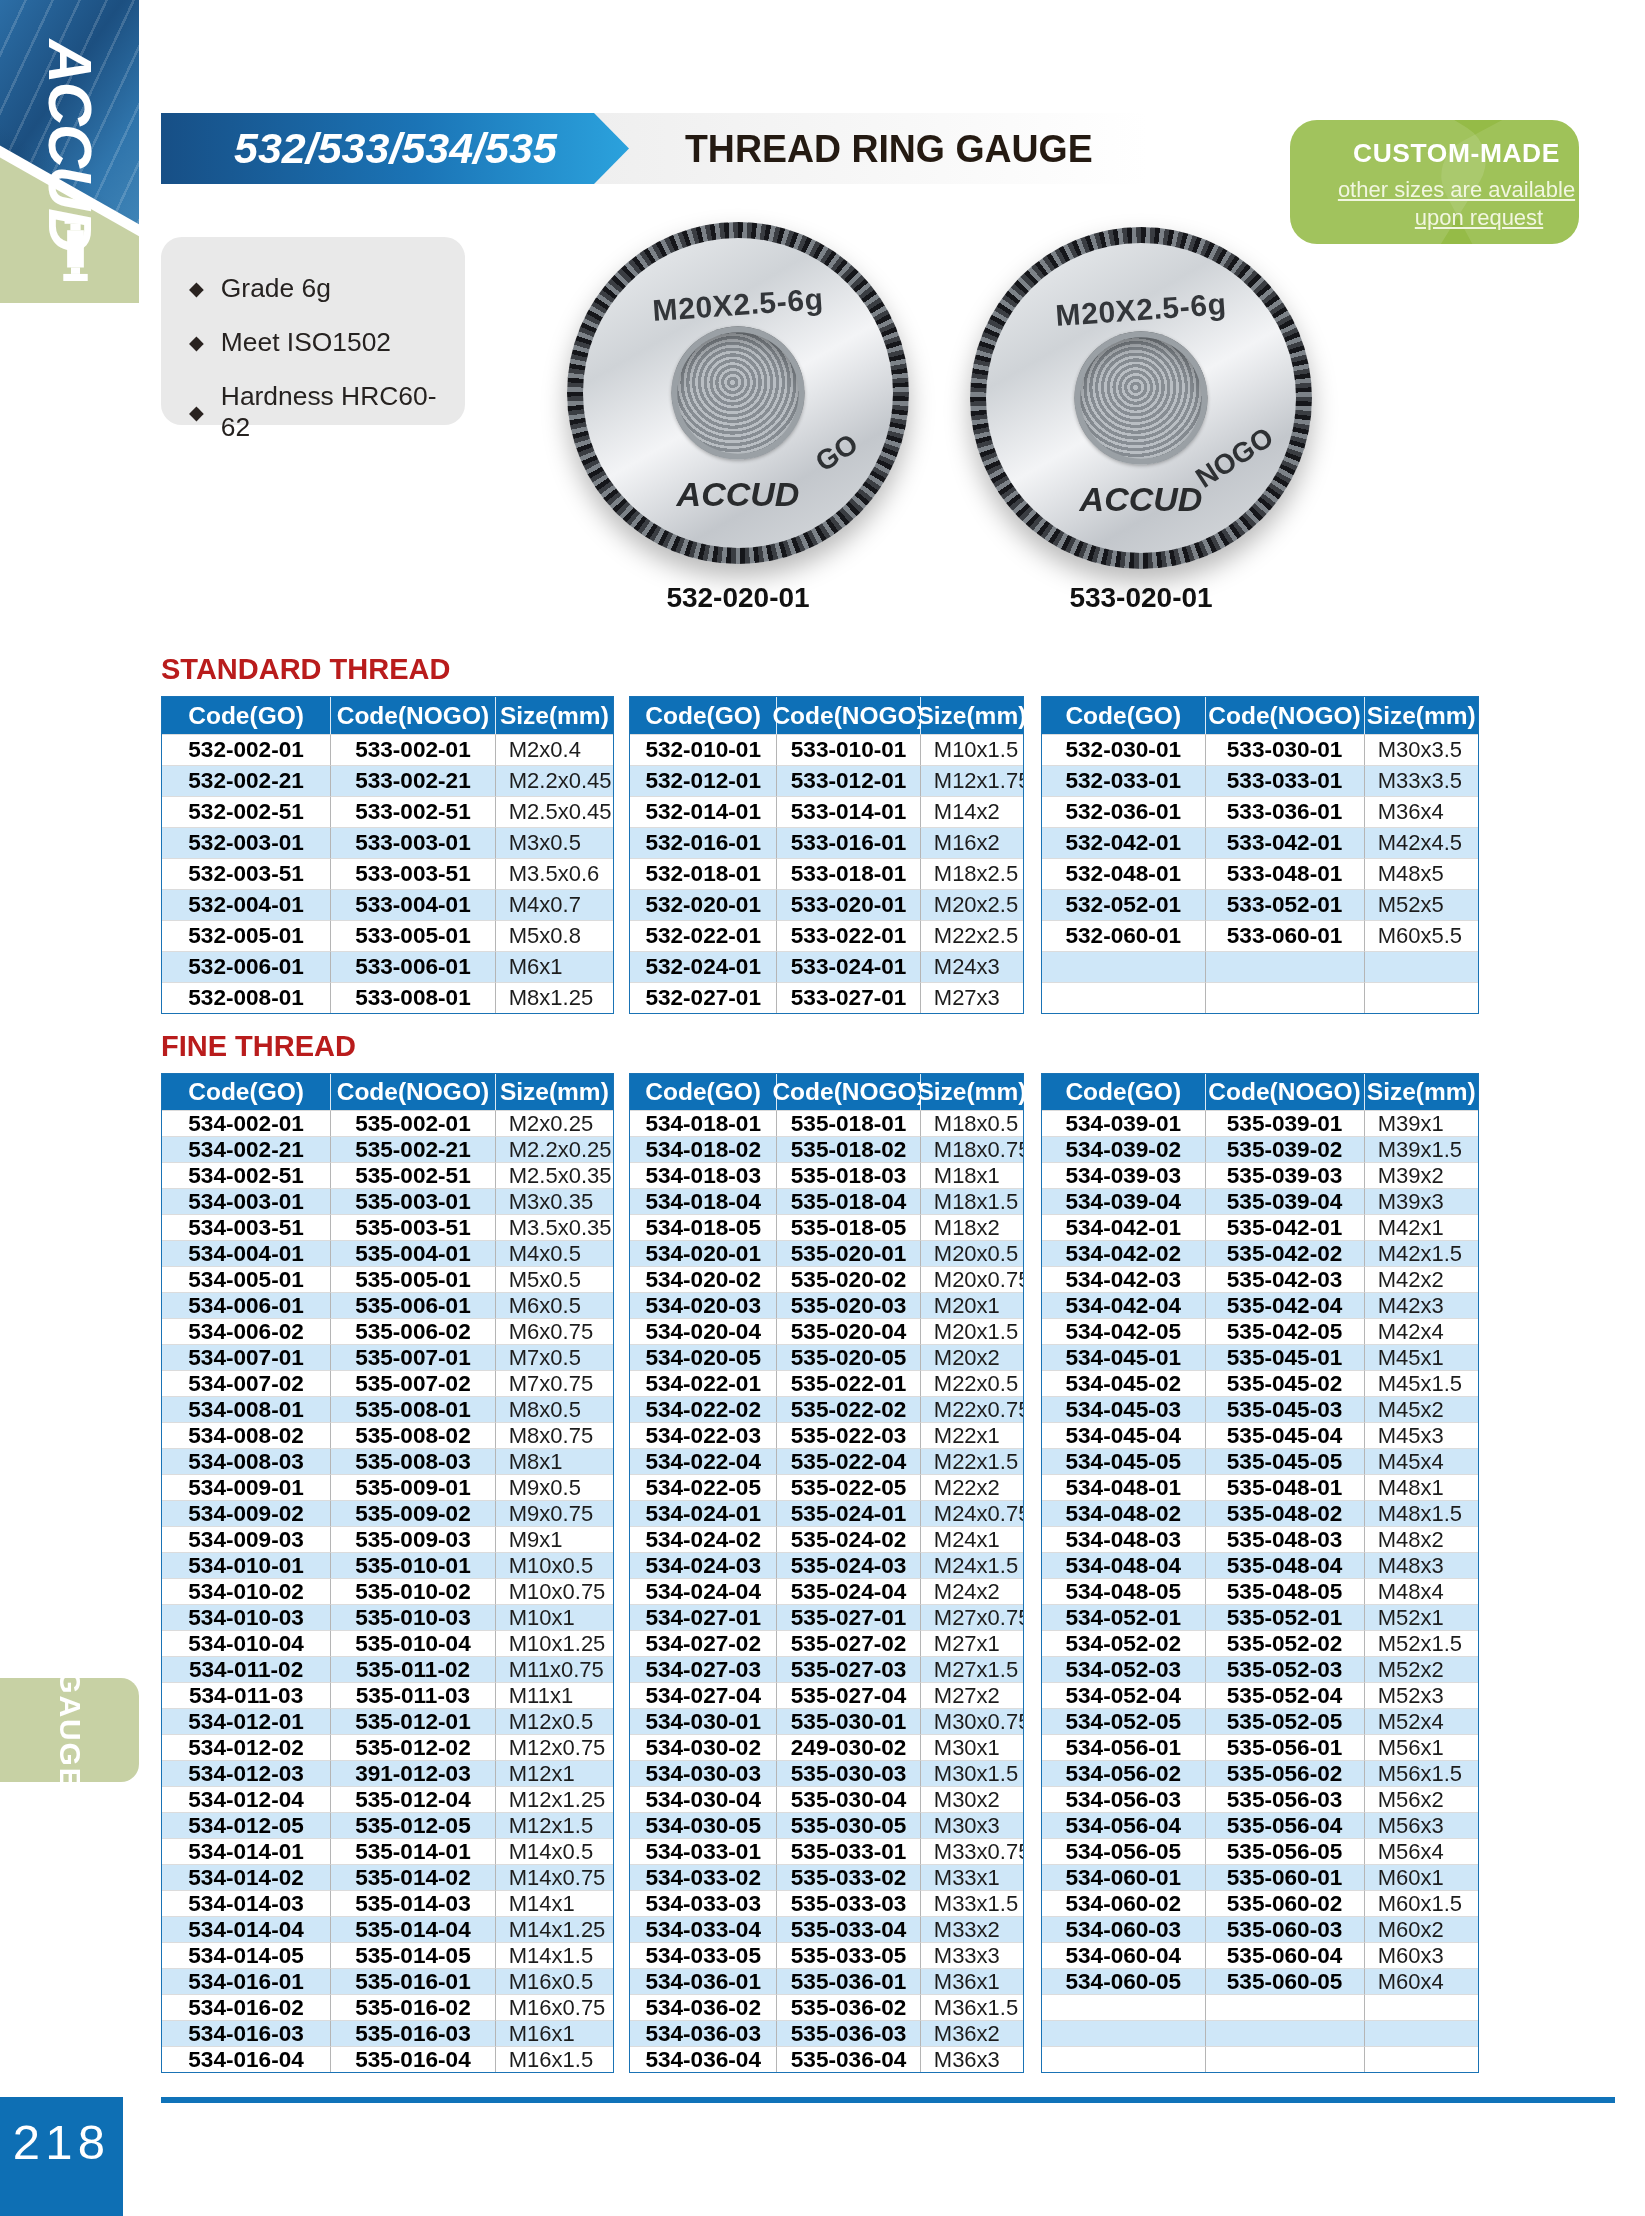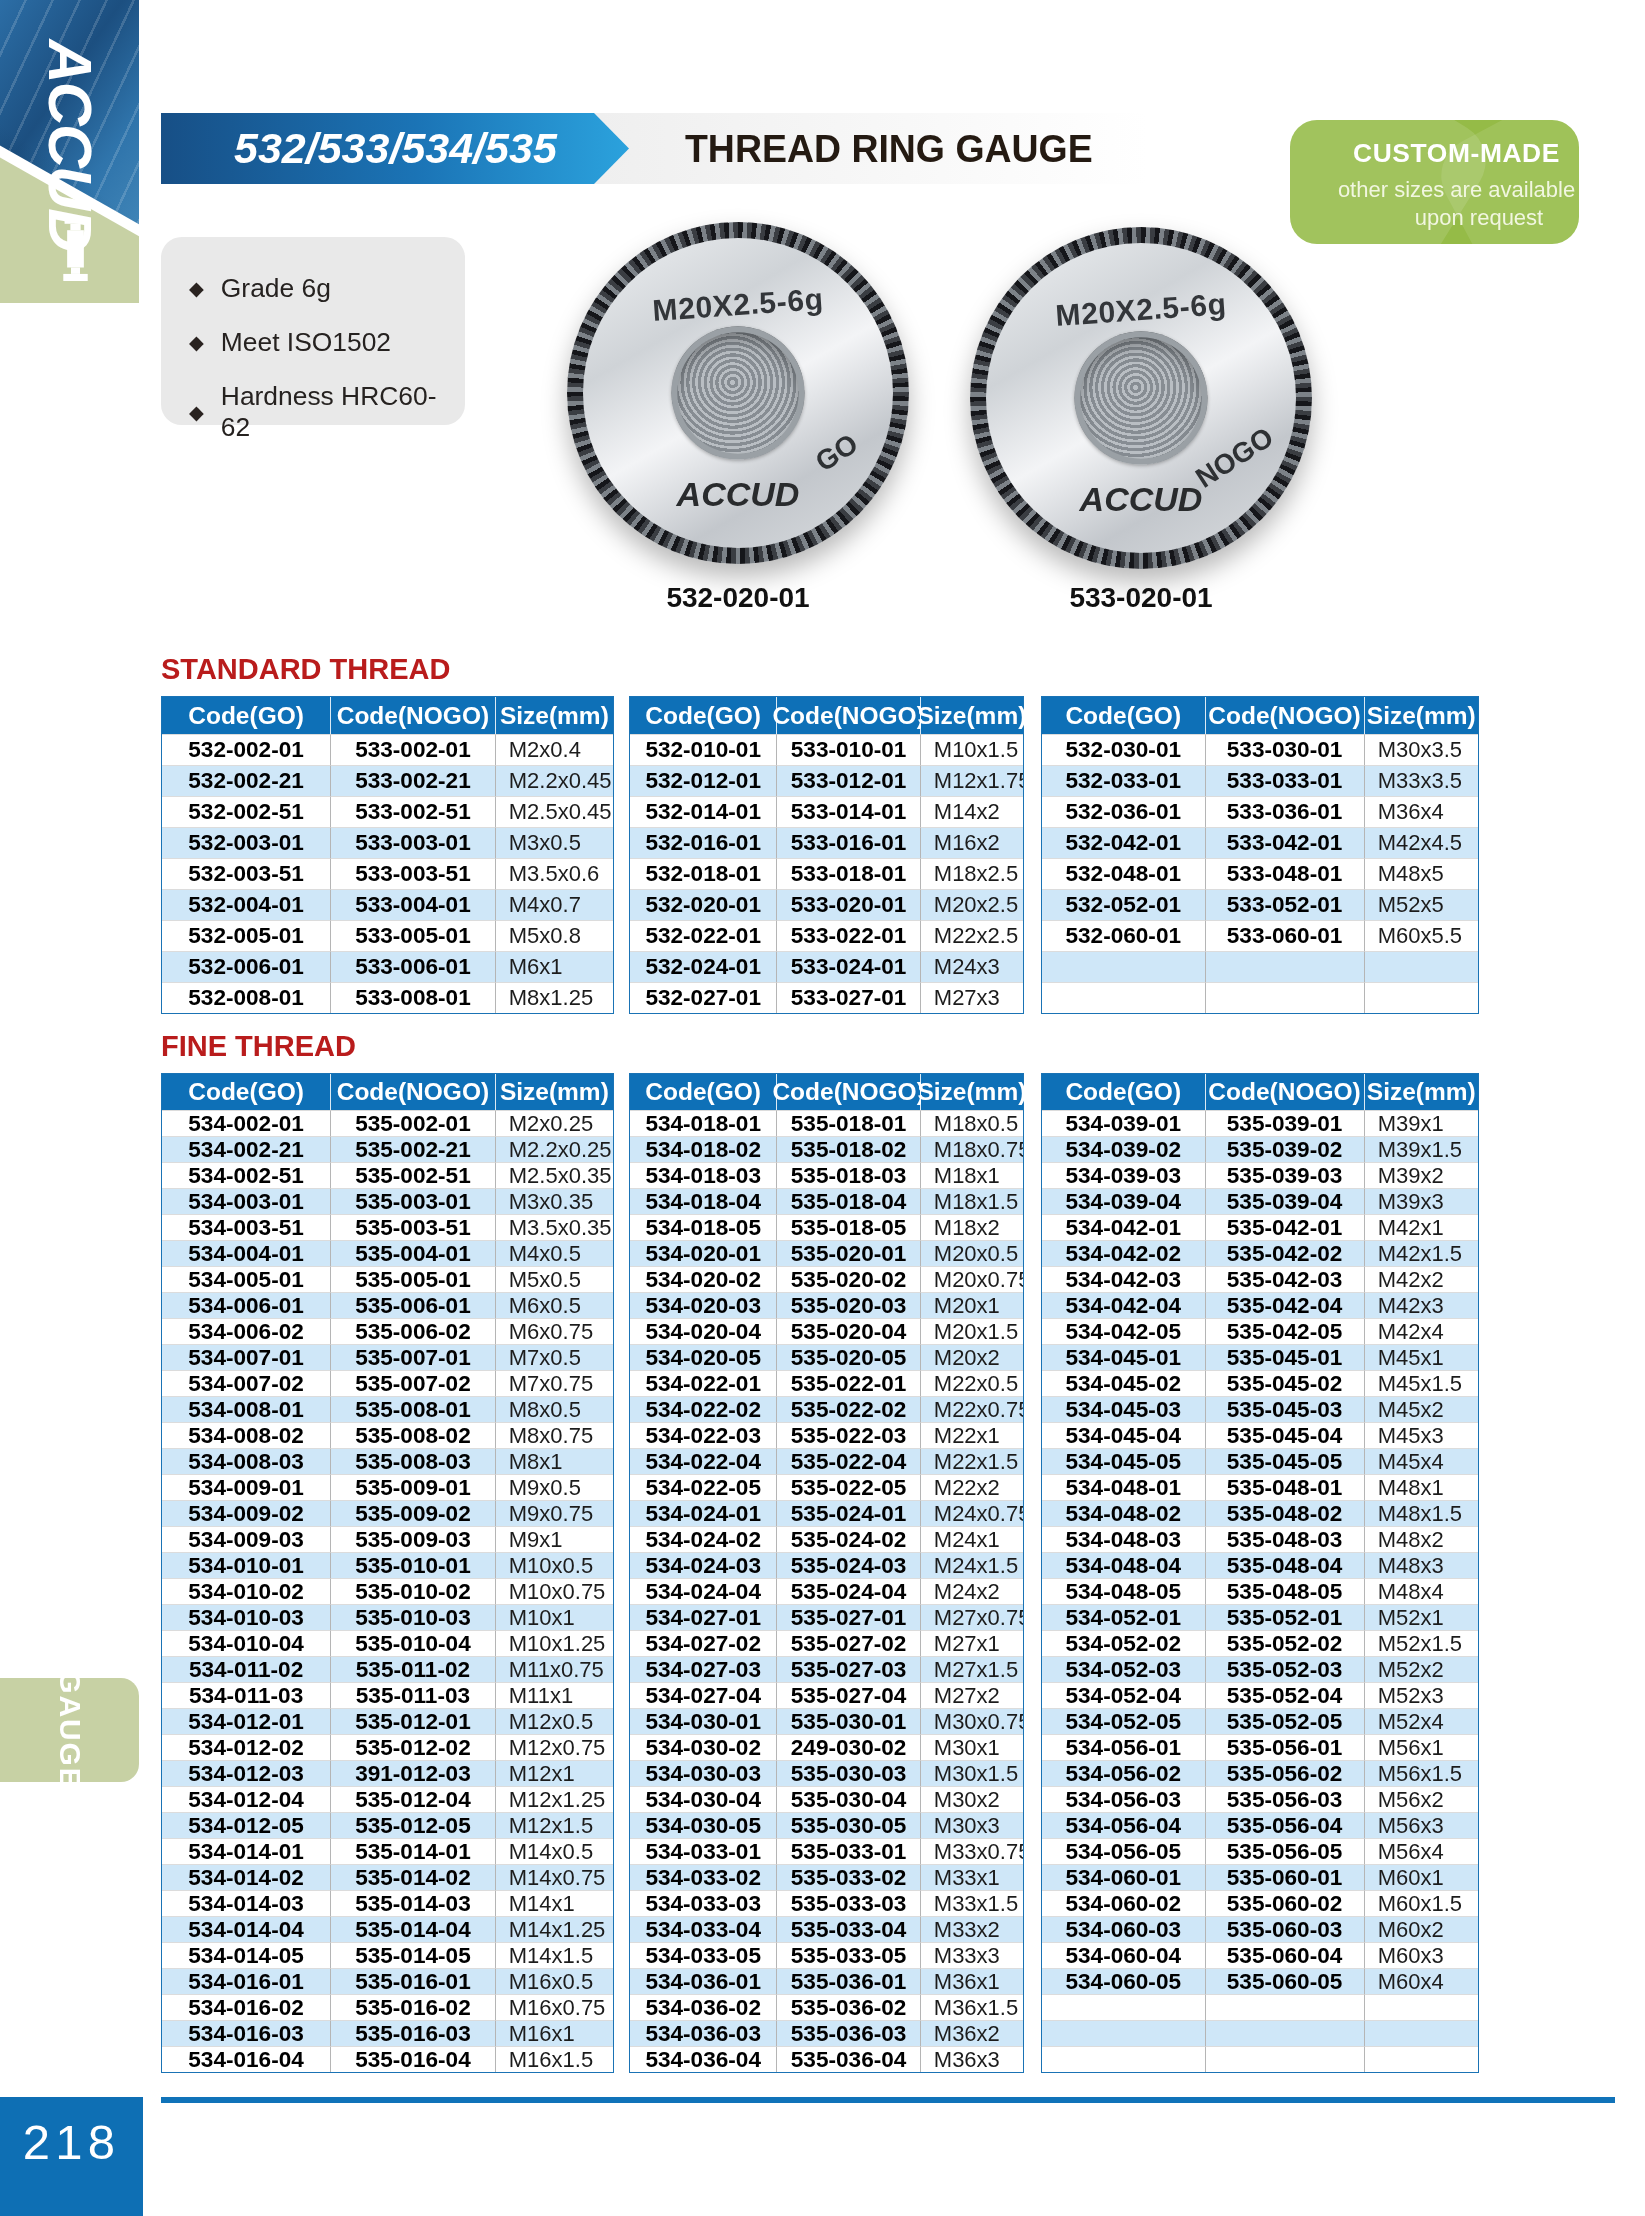--- a/index.html
+++ b/index.html
@@ -33,21 +33,21 @@
   .banner span{color:#fff;font-weight:bold;font-style:italic;font-size:43px;letter-spacing:0;margin-left:33px;}
   .page-title{position:absolute;left:685px;top:113px;height:71px;display:flex;align-items:center;
       font-size:39px;font-weight:bold;color:#241a12;transform:scaleX(.96);transform-origin:left center;}
   .badge{position:absolute;left:1290px;top:120px;width:289px;height:124px;border-radius:27px;
       background:#95bb47;overflow:hidden;color:#fff;text-align:center;padding-left:44px;}
   .badge::before{content:"";position:absolute;left:-26px;top:-39px;width:193px;height:219px;
       background:rgba(255,255,255,.12);transform:rotate(32deg);border-radius:39px;}
   .badge::after{content:"";position:absolute;right:-52px;bottom:-58px;width:168px;height:193px;
       background:rgba(255,255,255,.10);transform:rotate(-28deg);border-radius:39px;}
   .badge .bt{margin-top:18px;font-size:26.4px;font-weight:bold;letter-spacing:0.6px;position:relative;z-index:1;}
-  .badge .bl{font-size:22px;margin-top:7.7px;color:#f1f6e0;position:relative;z-index:1;}
+  .badge .bl{font-size:22px;margin-top:7.7px;color:#f1f6e0;position:relative;z-index:1;text-decoration:underline;}
   .badge .bl + .bl{margin-top:2.6px;margin-left:45px;}
 
   
   .features{position:absolute;left:161px;top:237px;width:304px;height:188px;background:#e9e9e9;
       border-radius:20.6px;padding:36px 0 0 28px;}
   .feat{display:flex;align-items:center;margin-bottom:23px;font-size:26.4px;color:#262220;}
   .feat .dia{margin-right:17px;font-size:19.3px;color:#2a2320;}
 
   
   .ring-wrap{position:absolute;width:342px;height:342px;}
@@ -81,21 +81,21 @@
       display:flex;align-items:center;justify-content:center;border-right:1.3px solid rgba(255,255,255,.85);}
   .gtable .td{display:flex;align-items:center;justify-content:center;font-size:22.6px;color:#000;
       border-right:1.3px solid #b5b5b5;border-top:1.3px solid #dcdcdc;white-space:nowrap;overflow:hidden;}
   .gtable .td.c0,.gtable .td.c1{font-weight:bold;}
   .gtable .td.c2{justify-content:flex-start;padding-left:13px;font-weight:400;color:#1c1c1c;font-size:22px;}
   .gtable > *:nth-child(3n){border-right:none;}
   .gtable .td.alt{background:#cfe7f8;}
 
   
   .footline{position:absolute;left:161px;top:2097px;width:1454px;height:5.8px;background:#1073b9;}
-  .pagebox{position:absolute;left:0;top:2097px;width:143px;height:119px;background:#0e6fb4;color:#fff;
+  .pagebox{position:absolute;left:0;top:2097px;width:123px;height:119px;background:#0e6fb4;color:#fff;
       display:flex;justify-content:center;align-items:flex-start;padding-top:17px;font-size:49px;letter-spacing:5.2px;}
 </style>
 </head>
 <body>
 
 <div class="page">
 
   <div class="sidebar">
     <div class="side-photo"></div>
     <div class="side-green"></div>

